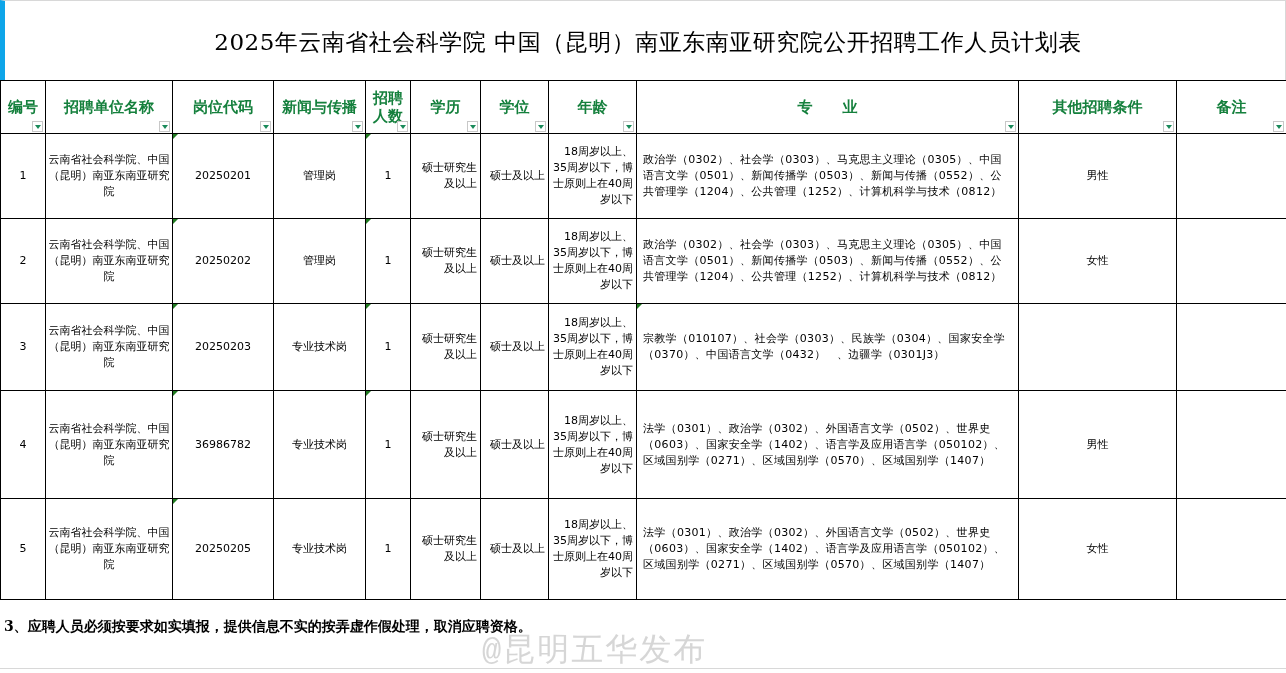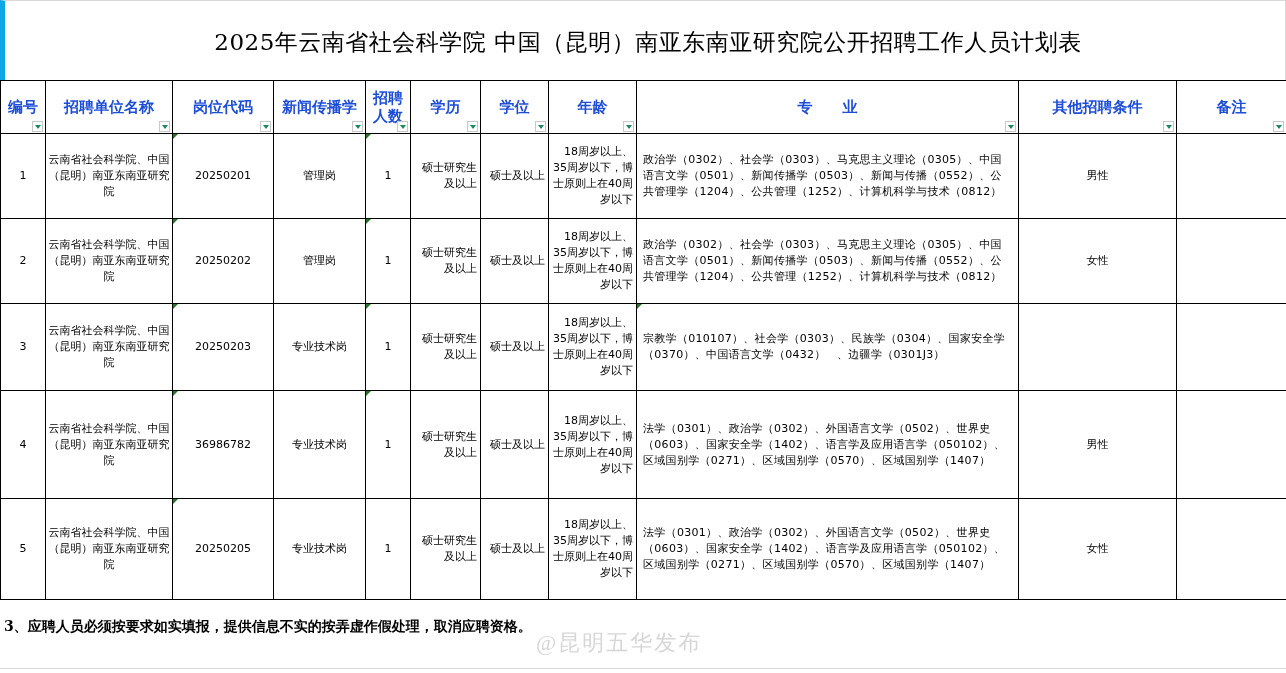--- a/index.html
+++ b/index.html
@@ -1,29 +1,29 @@
 <!DOCTYPE html>
 <html><head>
 <meta charset="utf-8">
 <style>
   html, body { margin:0; padding:0; background:#fff; }
   body { width:1286px; height:673px; position:relative; overflow:hidden; font-family:"DejaVu Sans","Liberation Sans",sans-serif; color:#000; }
   .title-area { position:absolute; left:0; top:0; width:1286px; height:80px; border-top:1px solid #d8d8d8; border-left:5px solid #0ea5e9; border-right:1px solid #d8d8d8; box-sizing:border-box; }
   .title { position:absolute; left:0; top:26px; width:1286px; text-align:center; font-family:"DejaVu Serif","Liberation Serif",serif; font-size:23px; letter-spacing:0.5px; }
   table { position:absolute; left:0; top:80px; border-collapse:collapse; table-layout:fixed; width:1286px; }
   td, th { border:1.5px solid #000; padding:0; font-size:11px; line-height:16px; text-align:center; vertical-align:middle; position:relative; font-weight:normal; }
-  th { height:52px; font-size:15px; font-weight:bold; color:#1d4ed8; line-height:18px; }
+  th { height:52px; font-size:15px; font-weight:bold; color:#15803d; line-height:18px; }
   th .hl { display:block; }
   .filter { position:absolute; right:2px; bottom:1px; width:11px; height:11px; border:1px solid #c8c8c8; background:#fff; box-sizing:border-box; cursor:pointer; }
   .filter::after { content:""; position:absolute; left:2px; top:3px; border-left:3px solid transparent; border-right:3px solid transparent; border-top:4px solid #1a8a5a; }
   .tri { position:absolute; left:0; top:0; width:0; height:0; border-top:5px solid #1f7a1f; border-right:5px solid transparent; }
   .left { text-align:right; padding:0 3px; }
   .maj { text-align:left; padding:0 6px; letter-spacing:0.3px; }
   .notes { position:absolute; left:4px; top:618px; font-family:"DejaVu Serif","Liberation Serif",serif; font-size:14px; font-weight:bold; line-height:17px; }
-  .watermark { position:absolute; left:536px; top:628px; font-size:22px; color:rgba(200,200,200,0.75); letter-spacing:2px; font-family:Liberation Serif, serif; }
+  .watermark { position:absolute; left:482px; top:628px; font-size:32px; color:rgba(200,200,200,0.75); letter-spacing:2px; font-family:Liberation Mono, monospace; }
   .bottom-line { position:absolute; left:0; top:668px; width:1286px; height:1px; background:#d8d8d8; }
 </style>
 </head>
 <body>
 
 <div class="title-area">
   <div class="title">2025年云南省社会科学院 中国（昆明）南亚东南亚研究院公开招聘工作人员计划表</div>
 </div>
 
 <table>
@@ -38,21 +38,21 @@
       <col style="width:88px">
     <col style="width:382px">
       <col style="width:158px">
       <col style="width:110px">
   </colgroup>
   <thead>
     <tr>
       <th><span>编号</span><span class="filter"></span></th>
       <th><span>招聘单位名称</span><span class="filter"></span></th>
       <th><span>岗位代码</span><span class="filter"></span></th>
-      <th><span>新闻传播学</span><span class="filter"></span></th>
+      <th><span>新闻与传播</span><span class="filter"></span></th>
       <th>
           <span class="hl">招聘</span>
           <span class="hl">人数</span>
           <span class="filter"></span>
         </th>
       <th><span>学历</span><span class="filter"></span></th>
       <th><span>学位</span><span class="filter"></span></th>
       <th><span>年龄</span><span class="filter"></span></th>
       <th><span>专　　业</span><span class="filter"></span></th>
       <th><span>其他招聘条件</span><span class="filter"></span></th>

